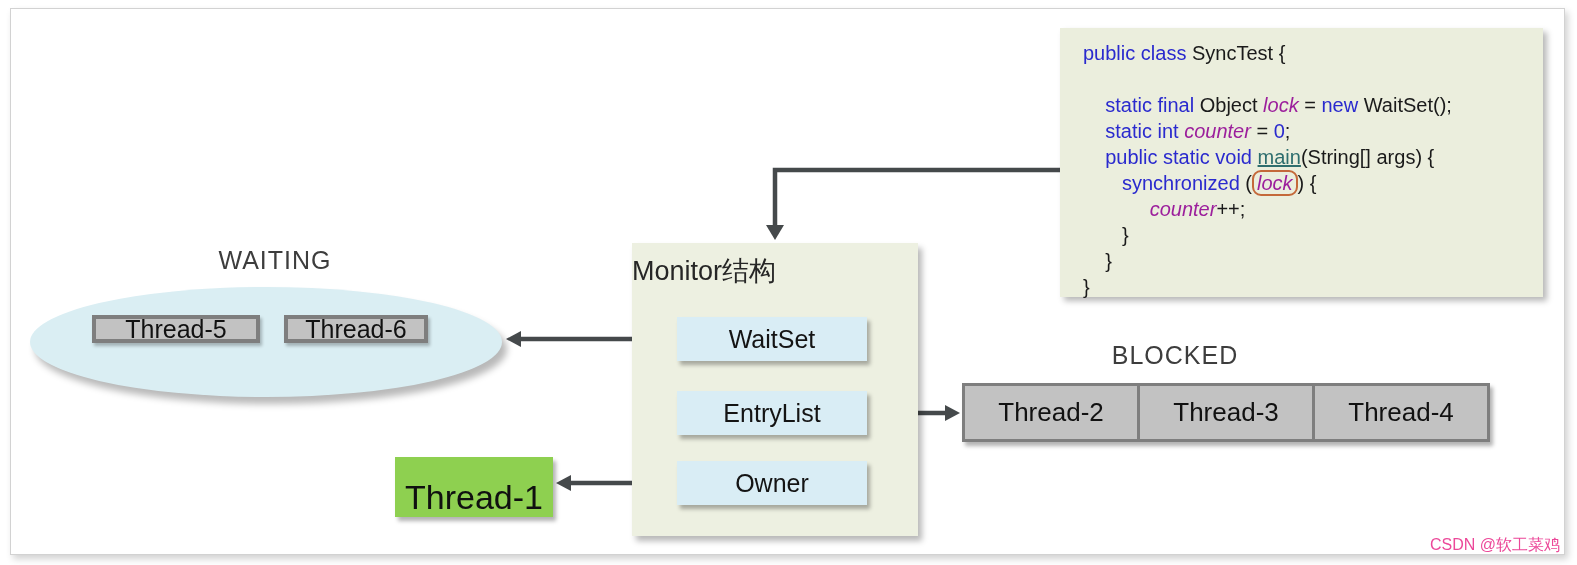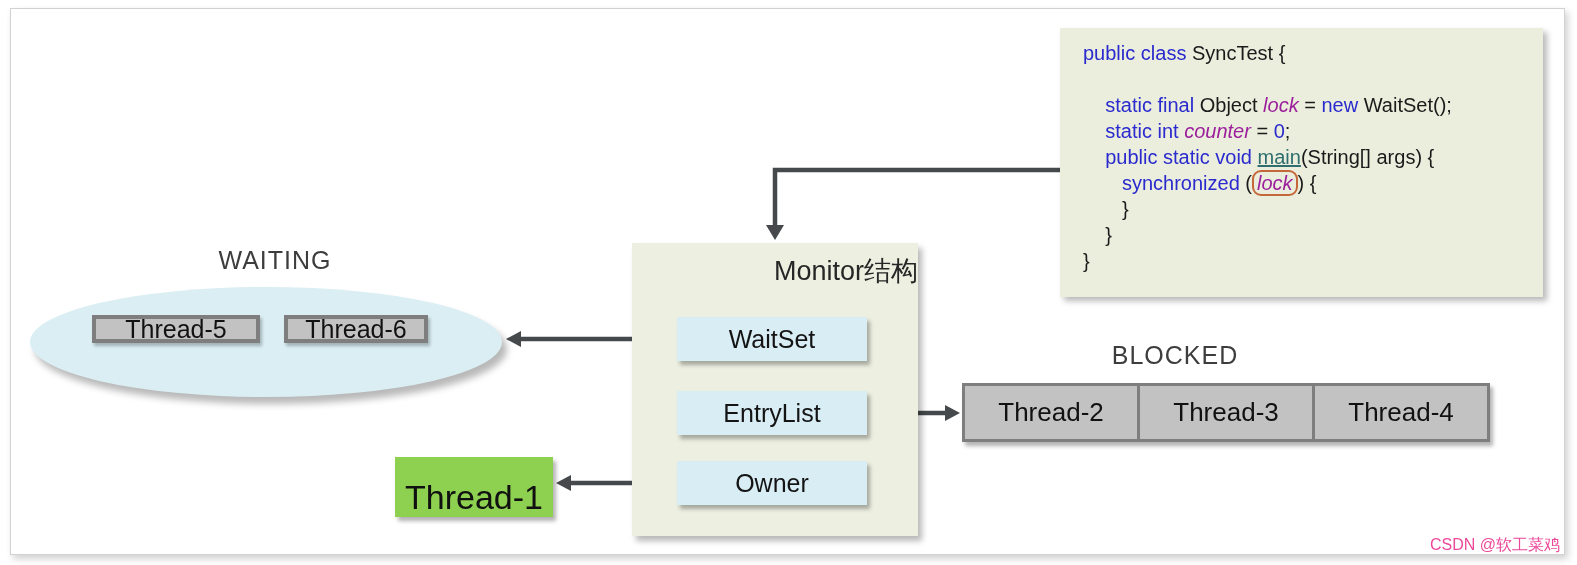--- a/index.html
+++ b/index.html
@@ -40,21 +40,21 @@
   }
 
   
   .monitor-box {
     position: absolute; left: 632px; top: 243px; width: 286px; height: 293px;
     background: #edf0e1;
     box-shadow: 4px 5px 6px rgba(0,0,0,0.28);
   }
   .monitor-title {
     position: absolute; left: 632px; top: 253px; width: 286px;
-    text-align: right; font-size: 27px; color: #262626;
+    text-align: left; font-size: 27px; color: #262626;
   }
   .slot {
     position: absolute; left: 677px; width: 190px; height: 44px;
     background: #d9edf5;
     box-shadow: 3px 4px 4px rgba(0,0,0,0.30);
     display: flex; align-items: center; justify-content: center;
     font-size: 25px; color: #141414; text-align: center;
   }
   .slot-waitset  { top: 317px; }
   .slot-entrylist{ top: 391px; }
@@ -133,20 +133,21 @@
     </g>
   </svg>
 
   <div class="code-block">
       <div class="code-line"><span class="tok-kw">public class</span><span class="tok-pl"> SyncTest {</span></div>
       <div class="code-line"><span class="tok-pl"> </span></div>
       <div class="code-line"><span class="tok-pl">    </span><span class="tok-kw">static final</span><span class="tok-pl"> Object </span><span class="tok-fld">lock</span><span class="tok-pl"> = </span><span class="tok-kw">new</span><span class="tok-pl"> WaitSet();</span></div>
       <div class="code-line"><span class="tok-pl">    </span><span class="tok-kw">static int</span><span class="tok-pl"> </span><span class="tok-fld">counter</span><span class="tok-pl"> = </span><span class="tok-num">0</span><span class="tok-pl">;</span></div>
       <div class="code-line"><span class="tok-pl">    </span><span class="tok-kw">public static void</span><span class="tok-pl"> </span><span class="tok-mth">main</span><span class="tok-pl">(String[] args) {</span></div>
       <div class="code-line"><span class="tok-pl">       </span><span class="tok-kw">synchronized</span><span class="tok-pl"> (</span><span class="tok-lck">lock</span><span class="tok-pl">) {</span></div>
+      <div class="code-line"><span class="tok-pl">            </span><span class="tok-fld">counter</span><span class="tok-pl">++;</span></div>
       <div class="code-line"><span class="tok-pl">       }</span></div>
       <div class="code-line"><span class="tok-pl">    }</span></div>
       <div class="code-line"><span class="tok-pl">}</span></div>
     </div>
 
   <div class="waiting-label">WAITING</div>
   <div class="waiting-ellipse"></div>
   <div class="gray-box thread-5">
     <span>Thread-5</span>
   </div>

